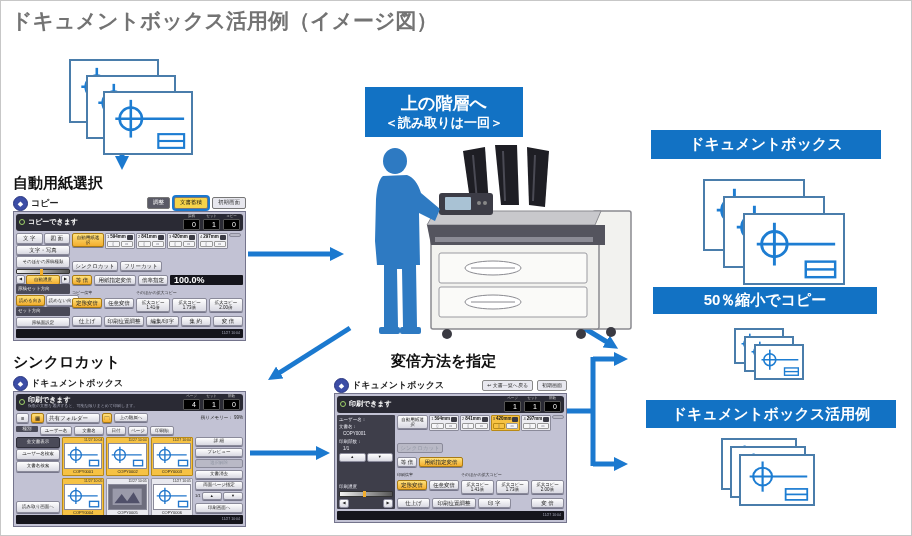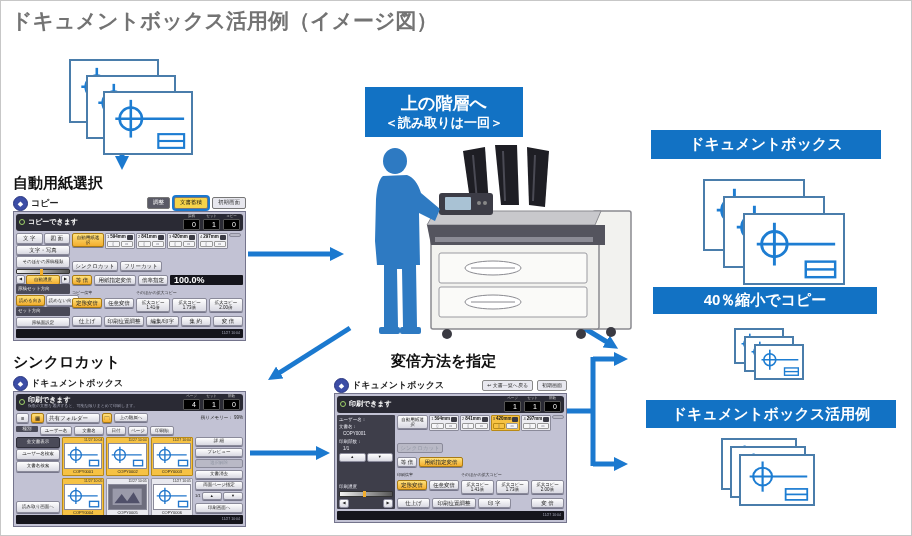--- a/index.html
+++ b/index.html
@@ -237,21 +237,21 @@
             <path d="M12,30 H92"></path>
           </g>
           <g stroke="#1d7dd2" fill="none" stroke-width="2.5">
             <rect x="62" y="48" width="30" height="16"></rect>
             <path d="M62,56 H92"></path>
           </g>
         </svg>
     </div>
   </div>
 
-  <div class="bluelabel" style="left:652px;top:286px;width:224px;height:27px">40％縮小でコピー</div>
+  <div class="bluelabel" style="left:652px;top:286px;width:224px;height:27px">50％縮小でコピー</div>
   <div class="stack" style="left:733px;top:327px;width:70px;height:52px">
     <div class="sheet" style="left:0;top:0;width:50px;height:36px">
       <svg viewBox="0 0 100 70" preserveAspectRatio="none">
           <g stroke="#1d7dd2" fill="none" stroke-width="3.5">
             <circle cx="30" cy="30" r="13"></circle>
             <path d="M30,8 V52"></path>
             <path d="M12,30 H92"></path>
           </g>
           <g stroke="#1d7dd2" fill="none" stroke-width="3">
             <rect x="62" y="48" width="30" height="16"></rect>

